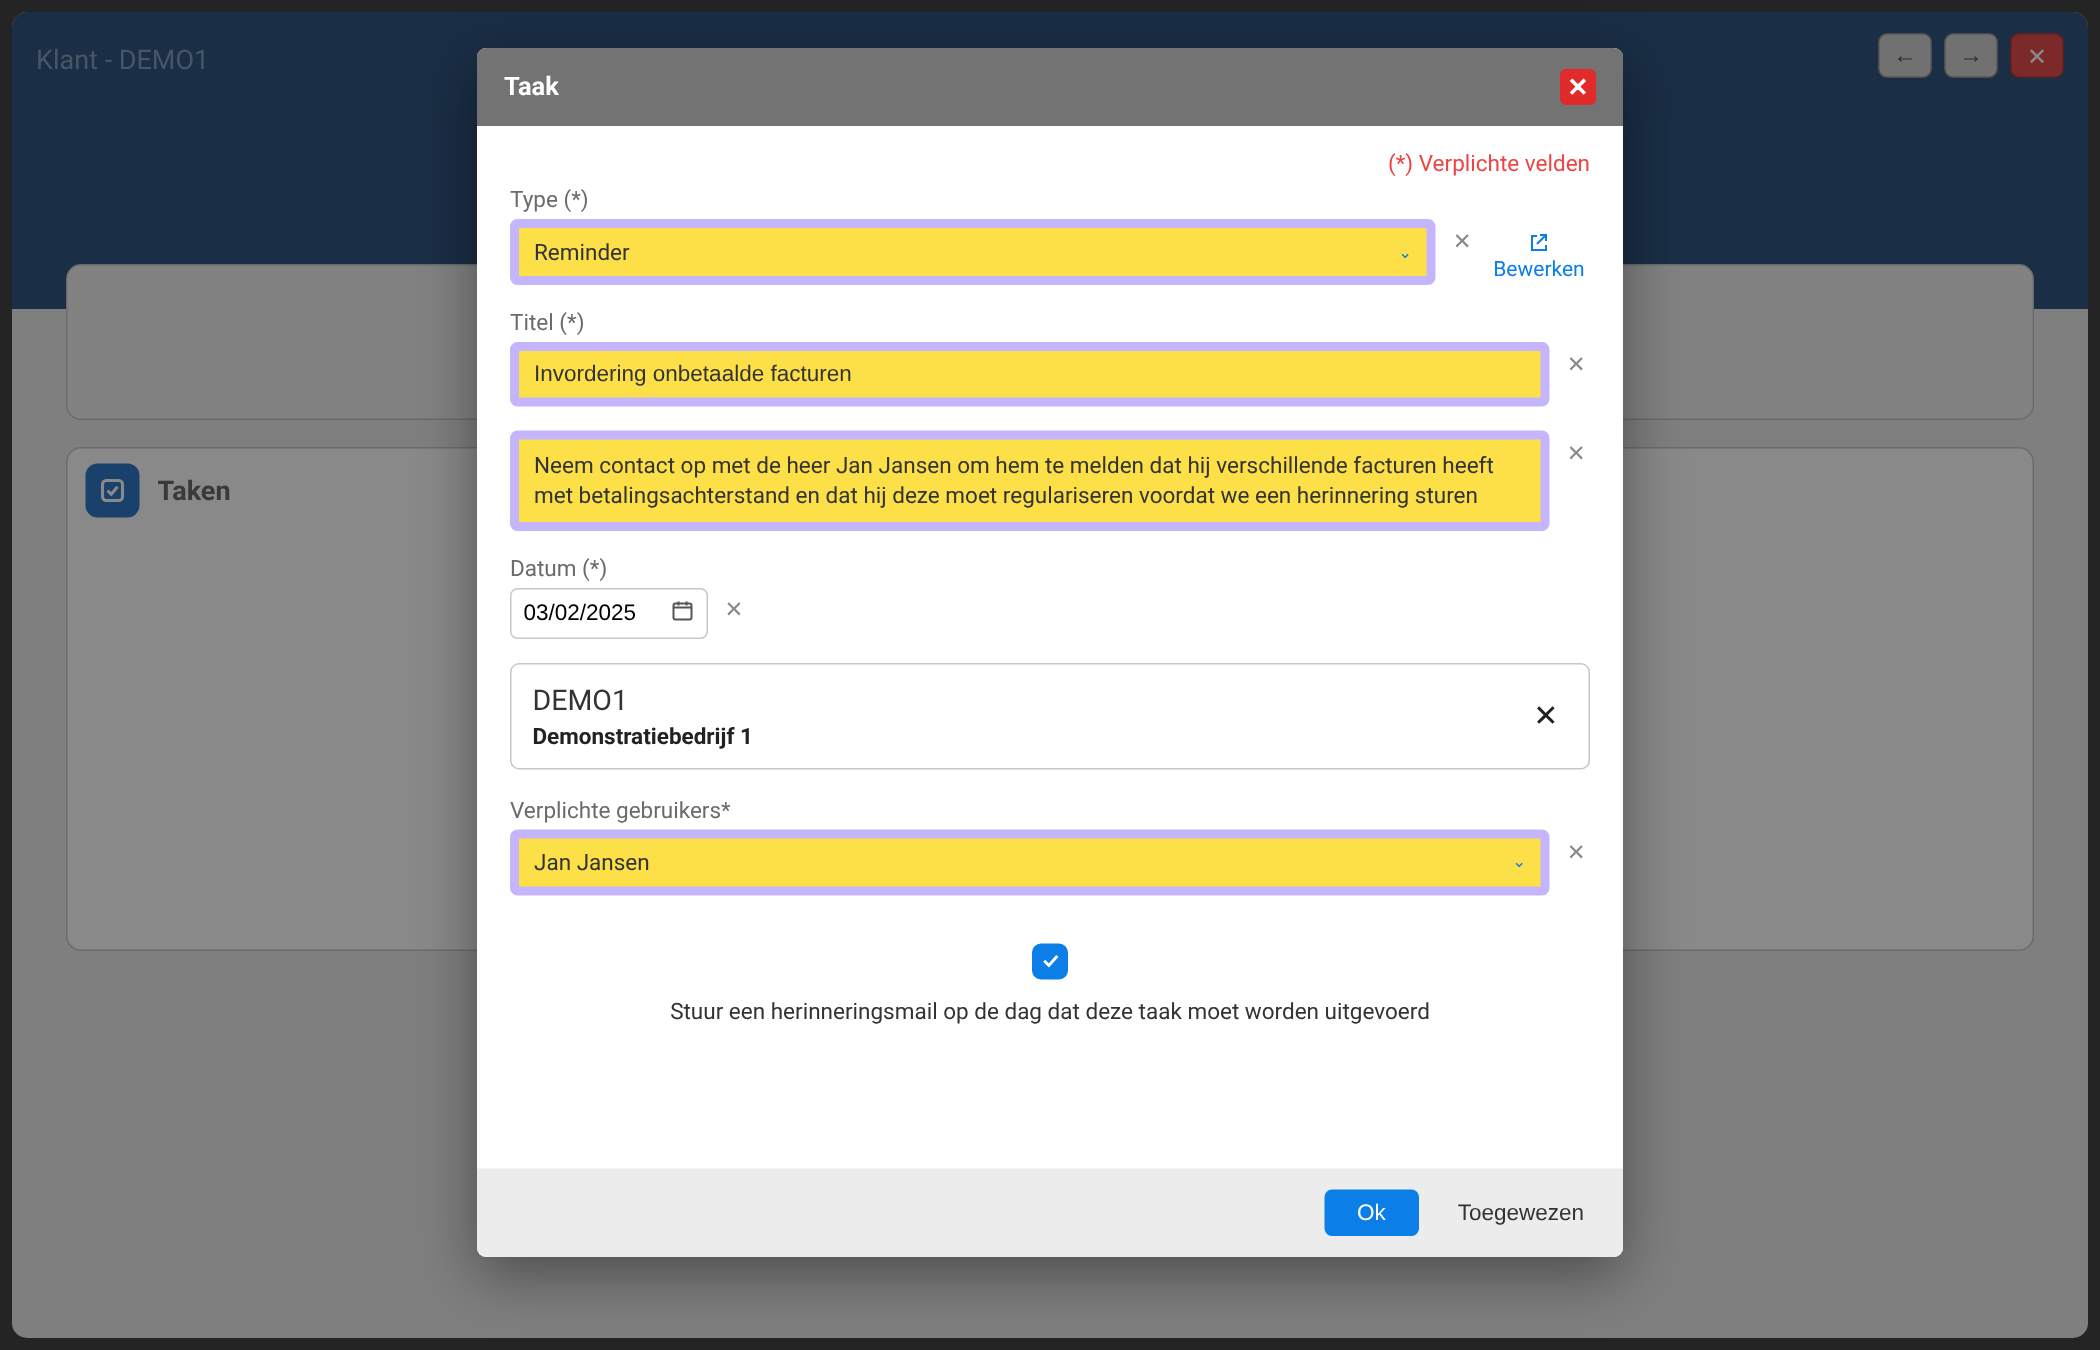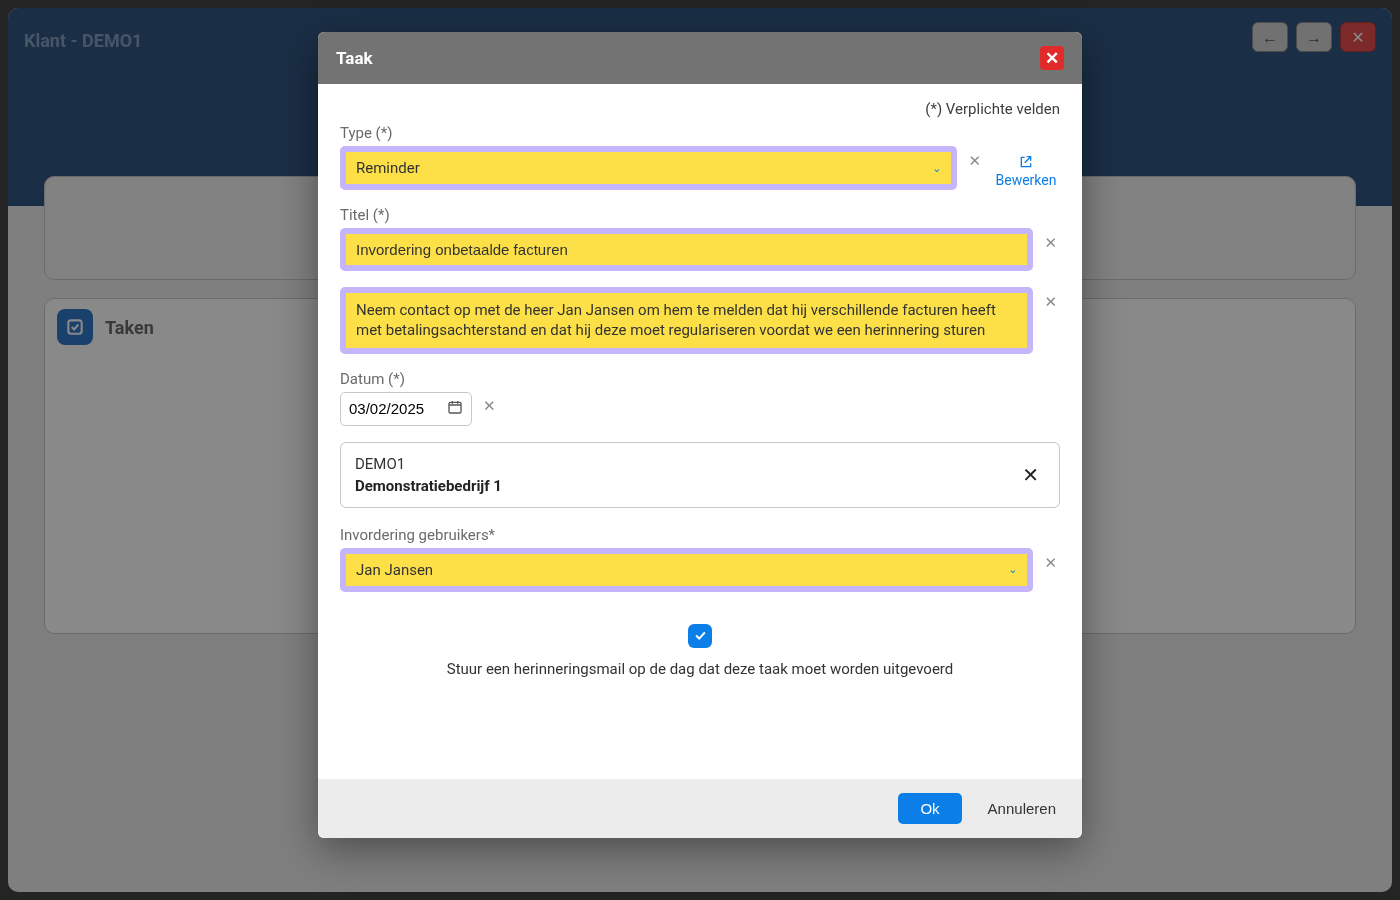--- a/index.html
+++ b/index.html
@@ -22,21 +22,21 @@
   .bg-header {
     background: #0a3668;
     height: 198px;
     position: relative;
   }
   .bg-title {
     position: absolute;
     top: 22px; left: 16px;
     color: #6d8eb3;
     font-size: 18px;
-    font-weight: 700;
+    font-weight: 400;
   }
   .bg-nav {
     position: absolute;
     top: 14px; right: 16px;
     display: flex;
     gap: 8px;
   }
   .bg-nav-btn {
     width: 36px; height: 30px;
     border-radius: 6px;
@@ -134,21 +134,21 @@
     font-weight: 700;
   }
   .modal-body {
     padding: 16px 22px 20px 22px;
     flex: 1;
     font-size: 15px;
     color: #333;
   }
   .required-note {
     text-align: right;
-    color: #404040;
+    color: #ef4444;
     font-size: 15px;
     margin-bottom: 6px;
   }
   .form-label {
     color: #6b6b6b;
     font-size: 15px;
     margin-bottom: 4px;
   }
   .row {
     display: flex;
@@ -222,21 +222,21 @@
   .cal-icon svg { width: 16px; height: 16px; color: #555; }
   .klant-box {
     border: 1px solid #c7c7c7;
     border-radius: 6px;
     padding: 12px 14px;
     display: flex;
     align-items: center;
     justify-content: space-between;
     margin-bottom: 18px;
   }
-  .klant-code { font-size: 15px; color: #333; }
+  .klant-code { font-size: 19px; color: #333; }
   .klant-name { font-weight: 700; font-size: 15px; color: #222; margin-top: 4px; }
   .checkbox-row {
     display: flex;
     align-items: center;
     gap: 12px;
     margin-top: 32px;
     flex-direction: column;
   }
   .checkbox {
     width: 24px; height: 24px;
@@ -372,21 +372,21 @@
     <div class="klant-box">
       <div>
         <div class="klant-code">DEMO1</div>
         <div class="klant-name">Demonstratiebedrijf 1</div>
       </div>
       <div class="clear-icon-dark">
         <span>✕</span>
       </div>
     </div>
 
-    <div class="form-label">Invordering gebruikers*</div>
+    <div class="form-label">Verplichte gebruikers*</div>
     <div class="row">
       <div class="select" style="flex:1;">
         <span>Jan Jansen</span>
         <span class="chevron">⌄</span>
       </div>
       <div class="clear-icon">
         <span>✕</span>
       </div>
     </div>
 
@@ -395,15 +395,15 @@
         <svg viewBox="0 0 24 24" fill="none" stroke="currentColor" stroke-width="3.2">
           <path d="M5 12l5 5 9-10"></path>
         </svg>
       </div>
       <span>Stuur een herinneringsmail op de dag dat deze taak moet worden uitgevoerd</span>
     </div>
   </div>
 
   <div class="modal-footer">
     <button class="btn-ok">Ok</button>
-    <button class="btn-cancel">Annuleren</button>
+    <button class="btn-cancel">Toegewezen</button>
   </div>
 </div>
 
 </body></html>

